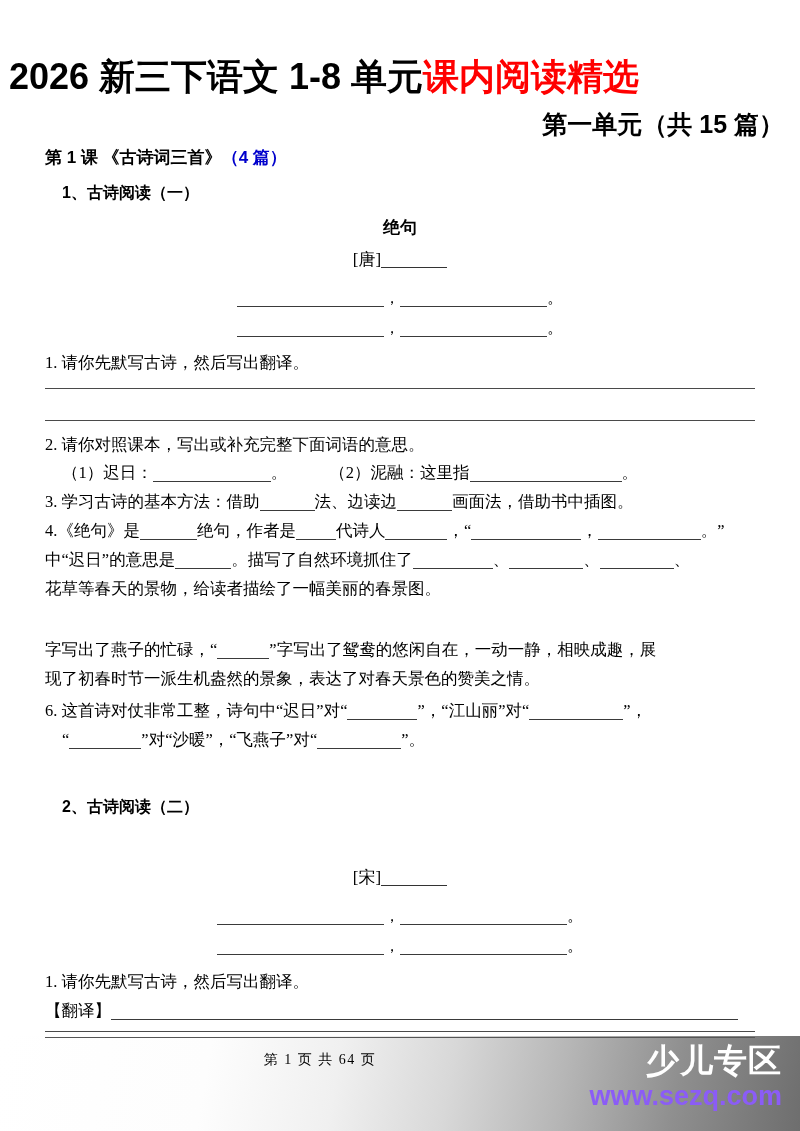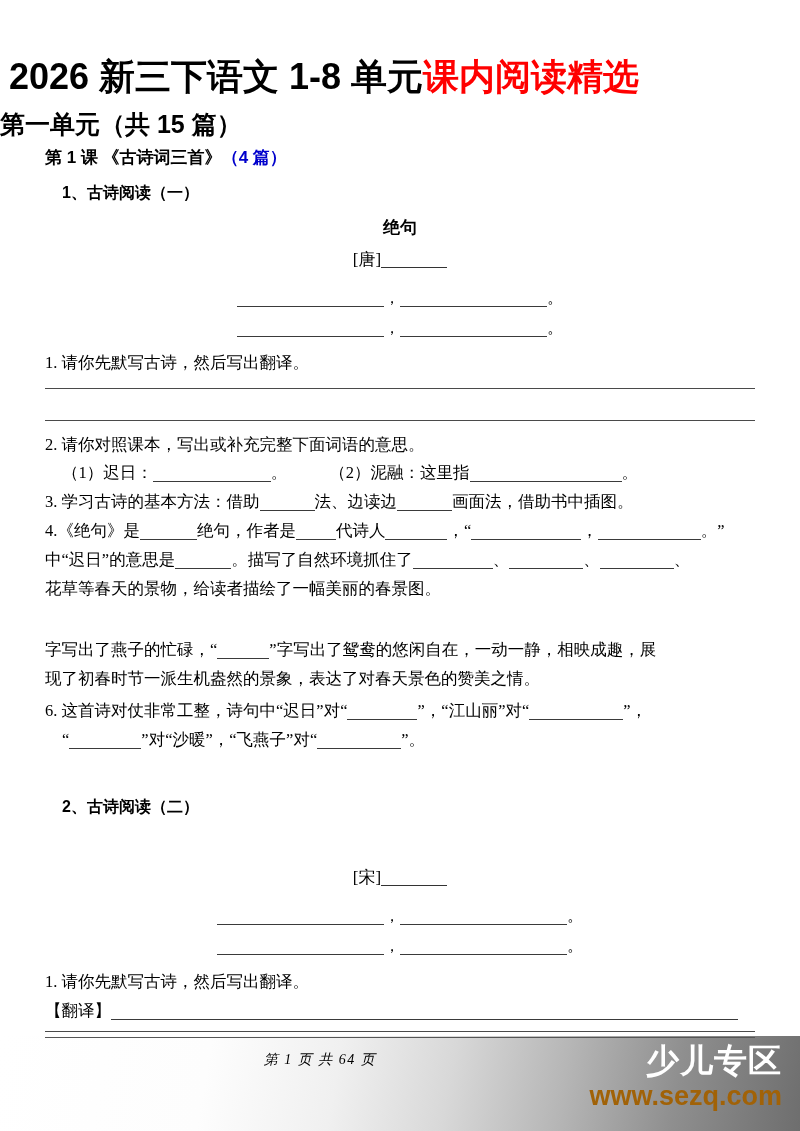--- a/index.html
+++ b/index.html
@@ -35,21 +35,21 @@
     line-height: 44px;
     white-space: nowrap;
   }
   .main-title .black { color: #000000; }
   .main-title .red { color: #ff0000; }
 
   .sub-title {
     position: absolute;
     left: 0; top: 108px;
     width: 784px;
-    text-align: left;
+    text-align: right;
     font-family: "Liberation Sans", "DejaVu Sans", sans-serif;
     font-weight: bold;
     font-size: 25px;
     line-height: 32px;
     white-space: nowrap;
   }
 
   .lesson-line {
     position: absolute;
     left: 45px; top: 146px;
@@ -159,41 +159,40 @@
     border-top: 1.5px solid #555;
   }
   .page-num {
     position: absolute;
     left: 0; top: 1051px;
     width: 640px;
     text-align: center;
     font-size: 14px;
     letter-spacing: 1.5px;
     white-space: nowrap;
-    font-style: italic;
   }
   .wm-logo {
     position: absolute;
     right: 18px; top: 1043px;
     font-family: Liberation Sans, sans-serif;
     font-weight: bold;
     font-size: 33px;
     letter-spacing: 1px;
     color: #ffffff;
     white-space: nowrap;
     line-height: 36px;
   }
   .wm-url {
     position: absolute;
     right: 18px; top: 1081px;
     font-family: "Liberation Sans", "DejaVu Sans", sans-serif;
     font-weight: bold;
     font-size: 27px;
     letter-spacing: 0px;
-    color: #a16207;
+    color: #8b5cf6;
     white-space: nowrap;
     line-height: 30px;
   }
 </style>
 </head>
 <body>
 
 <div class="page">
 
   <div class="main-title">

